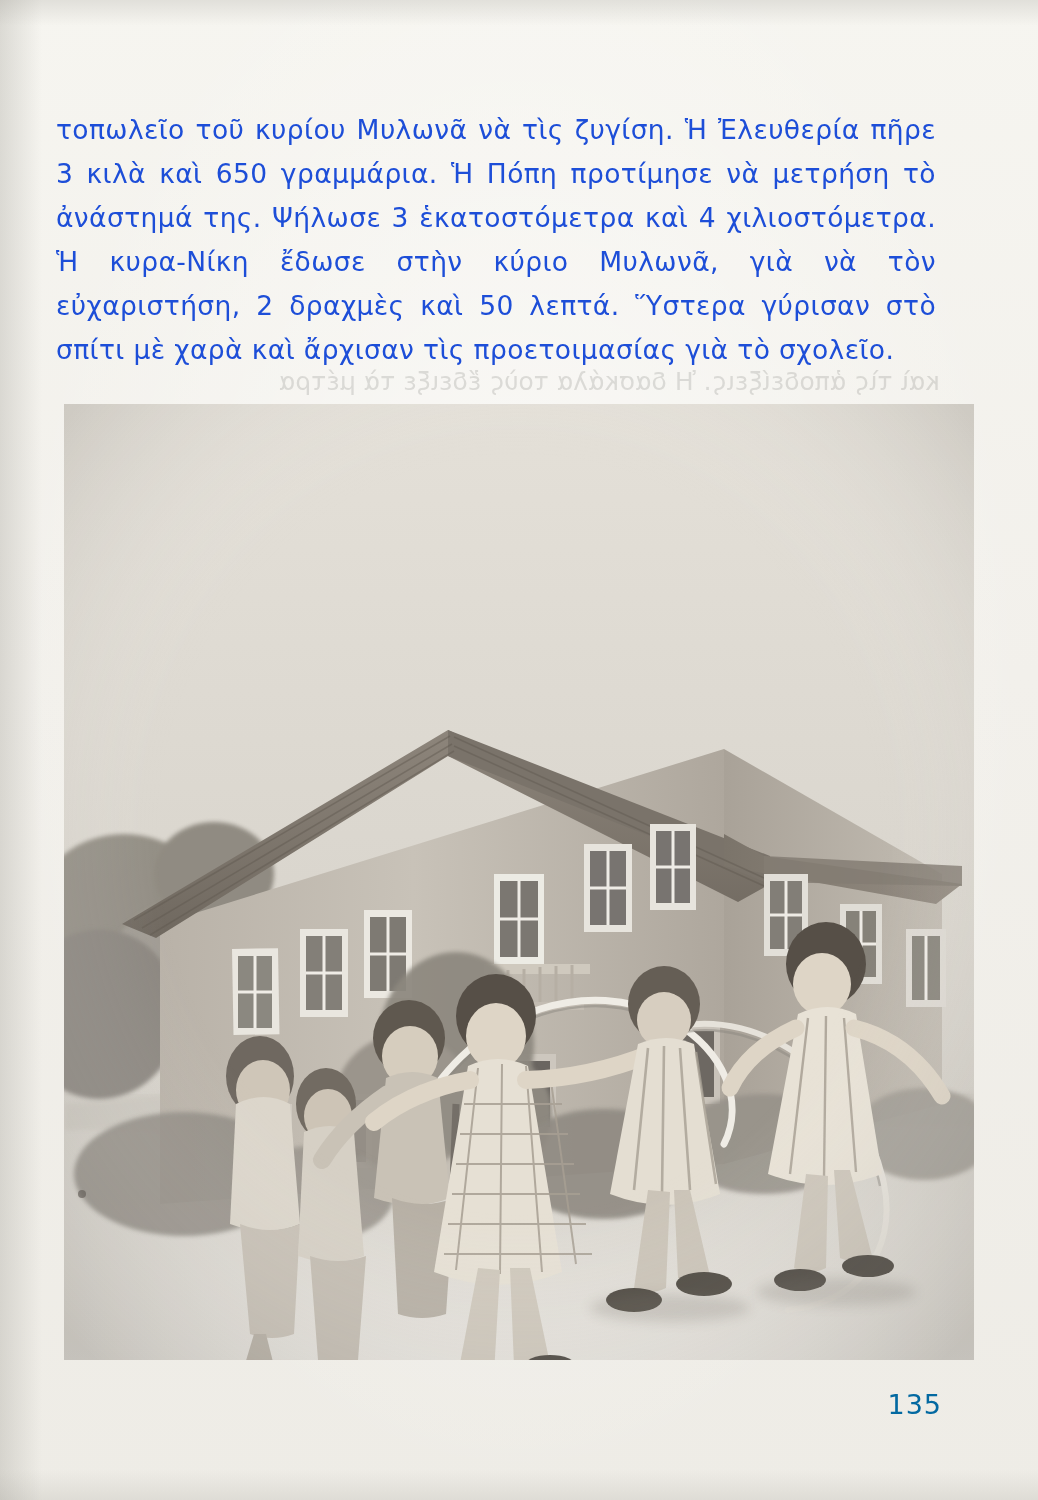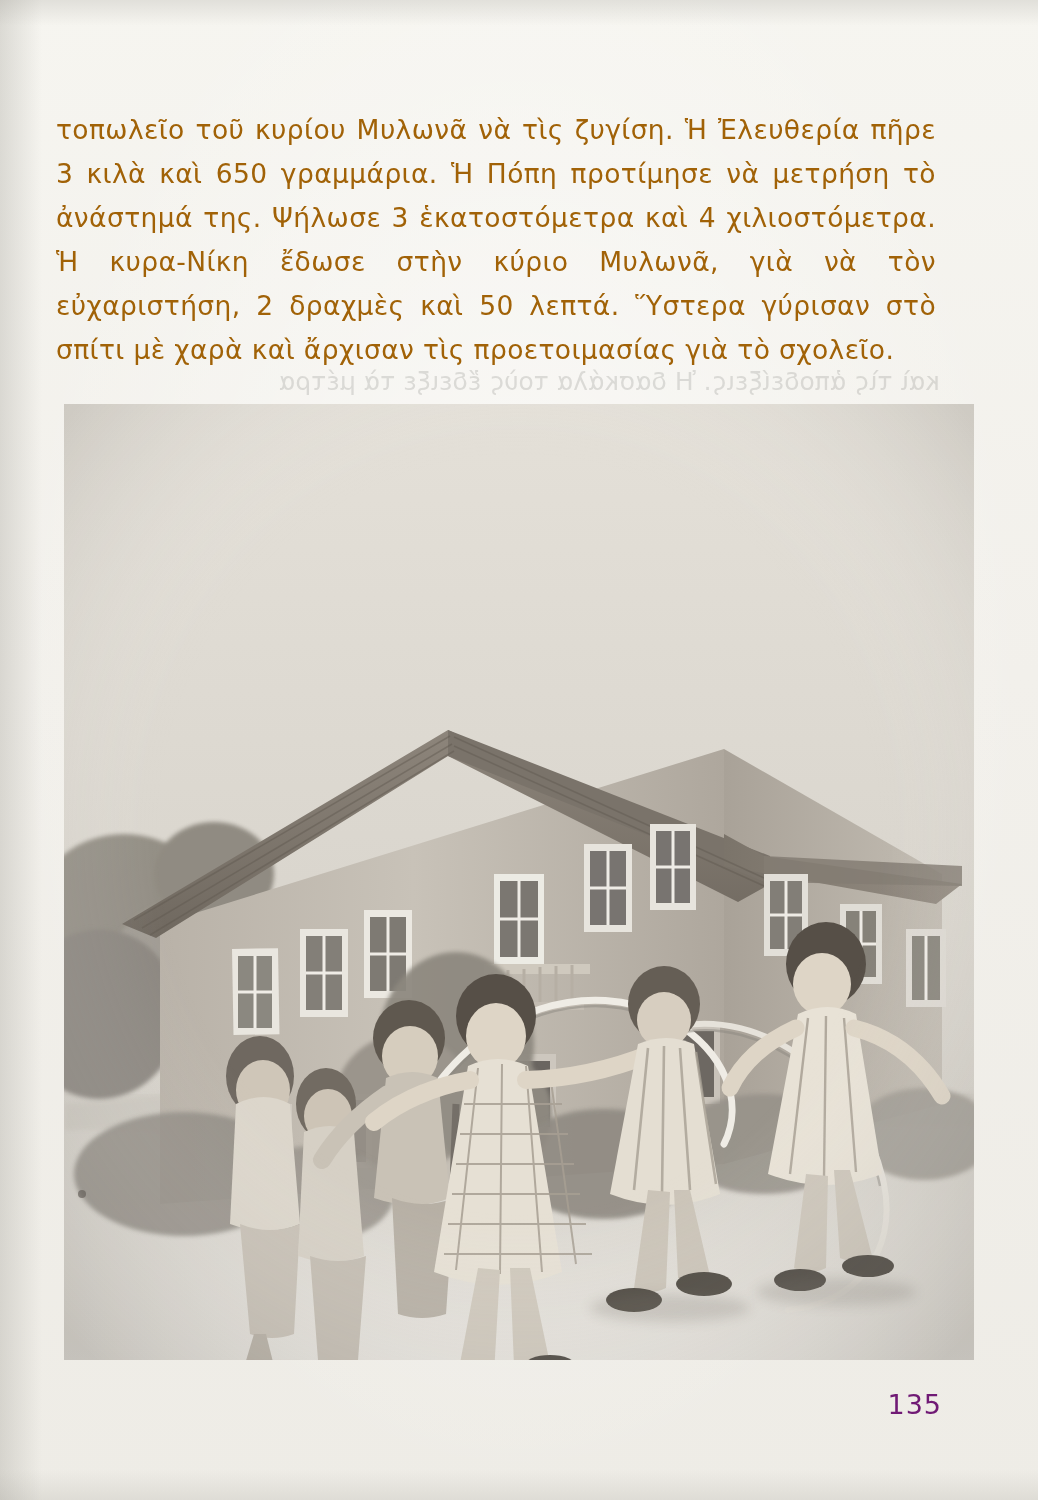--- a/index.html
+++ b/index.html
@@ -46,21 +46,21 @@
   }
 
   .body-text {
     position: absolute;
     left: 56px;
     top: 108px;
     width: 880px;
     font-family: "DejaVu Sans", sans-serif;
     font-size: 26.5px;
     line-height: 44px;
-    color: #a16207;
+    color: #1d4ed8;
     text-align: justify;
     letter-spacing: 0.4px;
     -webkit-font-smoothing: antialiased;
   }
   .body-text p {
     margin: 0;
   }
 
   
   .bleed-through {
@@ -88,21 +88,21 @@
     box-shadow: 0 0 0 1px rgba(120,118,110,0.12) inset;
   }
   .figure svg { display: block; width: 100%; height: 100%; }
 
   .page-number {
     position: absolute;
     right: 96px;
     bottom: 80px;
     font-family: "DejaVu Sans", sans-serif;
     font-size: 27px;
-    color: #701a75;
+    color: #0369a1;
     letter-spacing: 1px;
   }
 </style>
 </head>
 <body>
 
 <div class="page">
 
   <div class="paper-tint"></div>
   <div class="edge-shade-left"></div>

